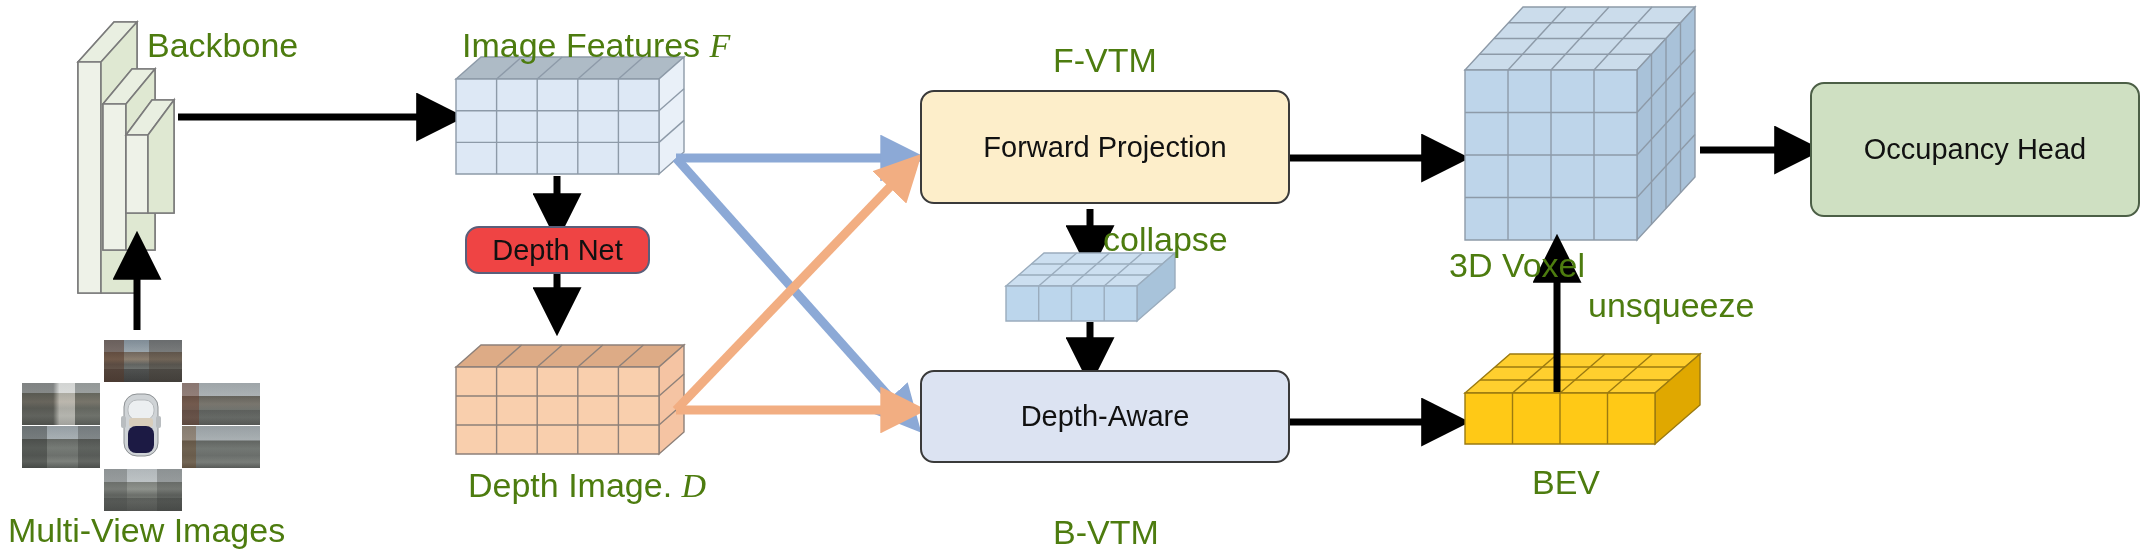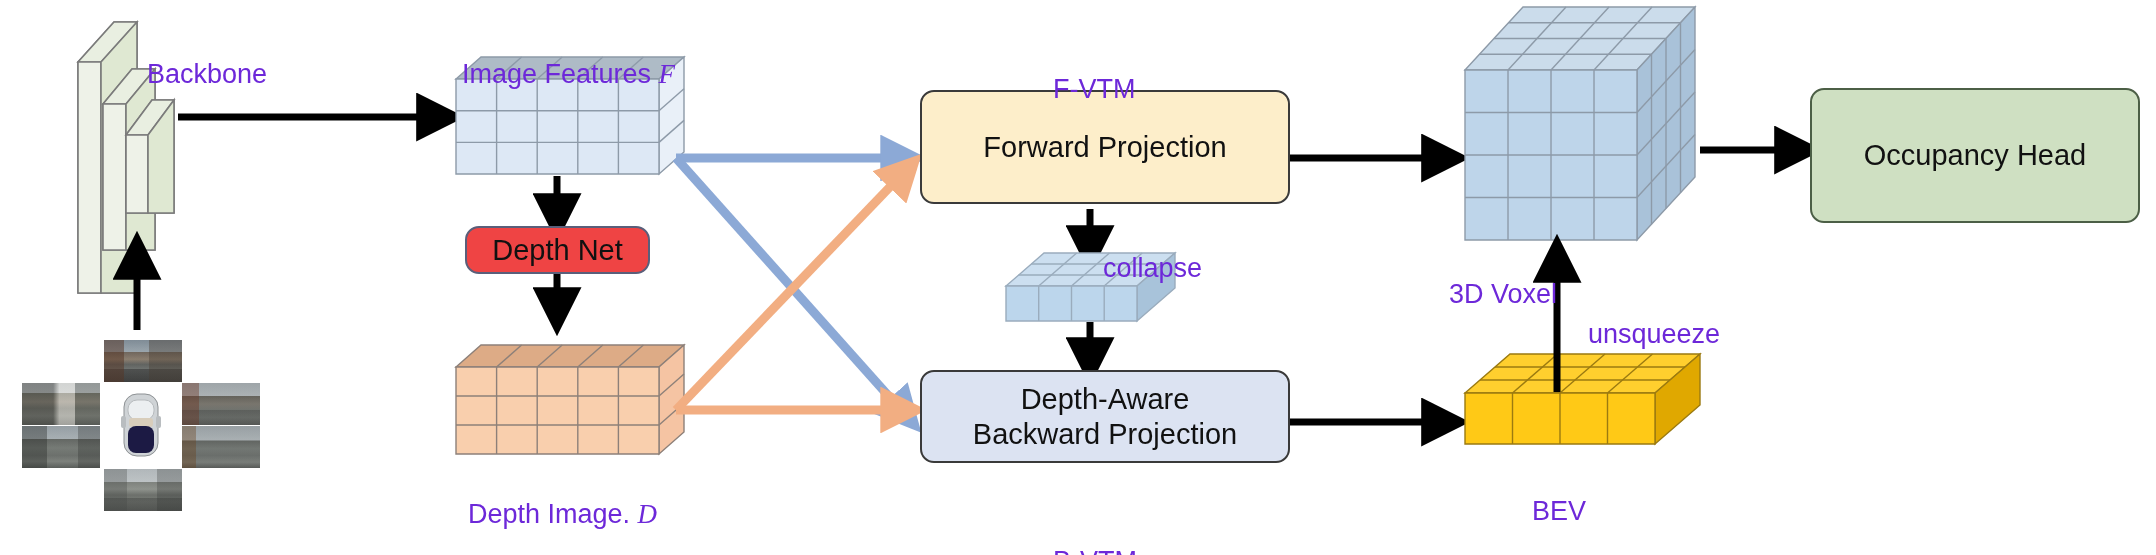--- a/index.html
+++ b/index.html
@@ -1,18 +1,18 @@
 <!DOCTYPE html>
 <html><head>
 <meta charset="utf-8">
 <style>
   html,body{margin:0;padding:0;background:#ffffff;}
   body{width:2156px;height:555px;font-family:"Liberation Sans",sans-serif;color:#000;overflow:hidden;}
   #stage{position:relative;width:2156px;height:555px;}
-  .lbl{position:absolute;white-space:nowrap;font-size:27px;line-height:1;color:#6d28d9;margin-top:33px;}
+  .lbl{position:absolute;white-space:nowrap;font-size:34px;line-height:1;color:#4d7c0f;}
   .ital{font-style:italic;font-family:"Liberation Serif",serif;}
   .boxr{position:absolute;box-sizing:border-box;border:2px solid #2b2b2b;border-radius:14px;
         display:flex;align-items:center;justify-content:center;text-align:center;
         font-size:29px;line-height:1.18;color:#111;}
   .box-fvtm{background:#fdeeca;border-color:#3a3a3a;}
   .box-bvtm{background:#dce3f2;border-color:#3a3a3a;}
   .box-depthnet{background:#ef4444;border-color:#5a5f7a;}
   .box-occ{background:#cfe0c2;border-color:#4c5f46;}
   svg.lay{position:absolute;left:0;top:0;width:2156px;height:555px;overflow:visible;}
   svg.lay *{vector-effect:none;}
@@ -247,30 +247,30 @@
     <span>Depth Net</span>
   </div>
 
   <div class="boxr box-fvtm" style="left:920px;top:90px;width:370px;height:114px;">
     <span>Forward Projection</span>
   </div>
 
   <div class="boxr box-bvtm" style="left:920px;top:370px;width:370px;height:93px;">
     <span>
       <span>Depth-Aware</span><br>
-      <span>Backward Projection</span>
     </span>
   </div>
 
-  <div class="boxr box-occ" style="left:1810px;top:88px;width:330px;height:135px;">
+  <div class="boxr box-occ" style="left:1810px;top:82px;width:330px;height:135px;">
     <span>Occupancy Head</span>
   </div>
 
   <div class="lbl" style="left:147px;top:28px;">Backbone</div>
 
+  <div class="lbl" style="left:8px;top:513px;">Multi-View Images</div>
 
   <div class="lbl" style="left:462px;top:28px;text-align:right;">
     <span>Image Features</span>
     <span class="ital">F</span>
   </div>
 
   <div class="lbl" style="left:468px;top:468px;">
     <span>Depth Image.</span>
     <span class="ital">D</span>
   </div>

